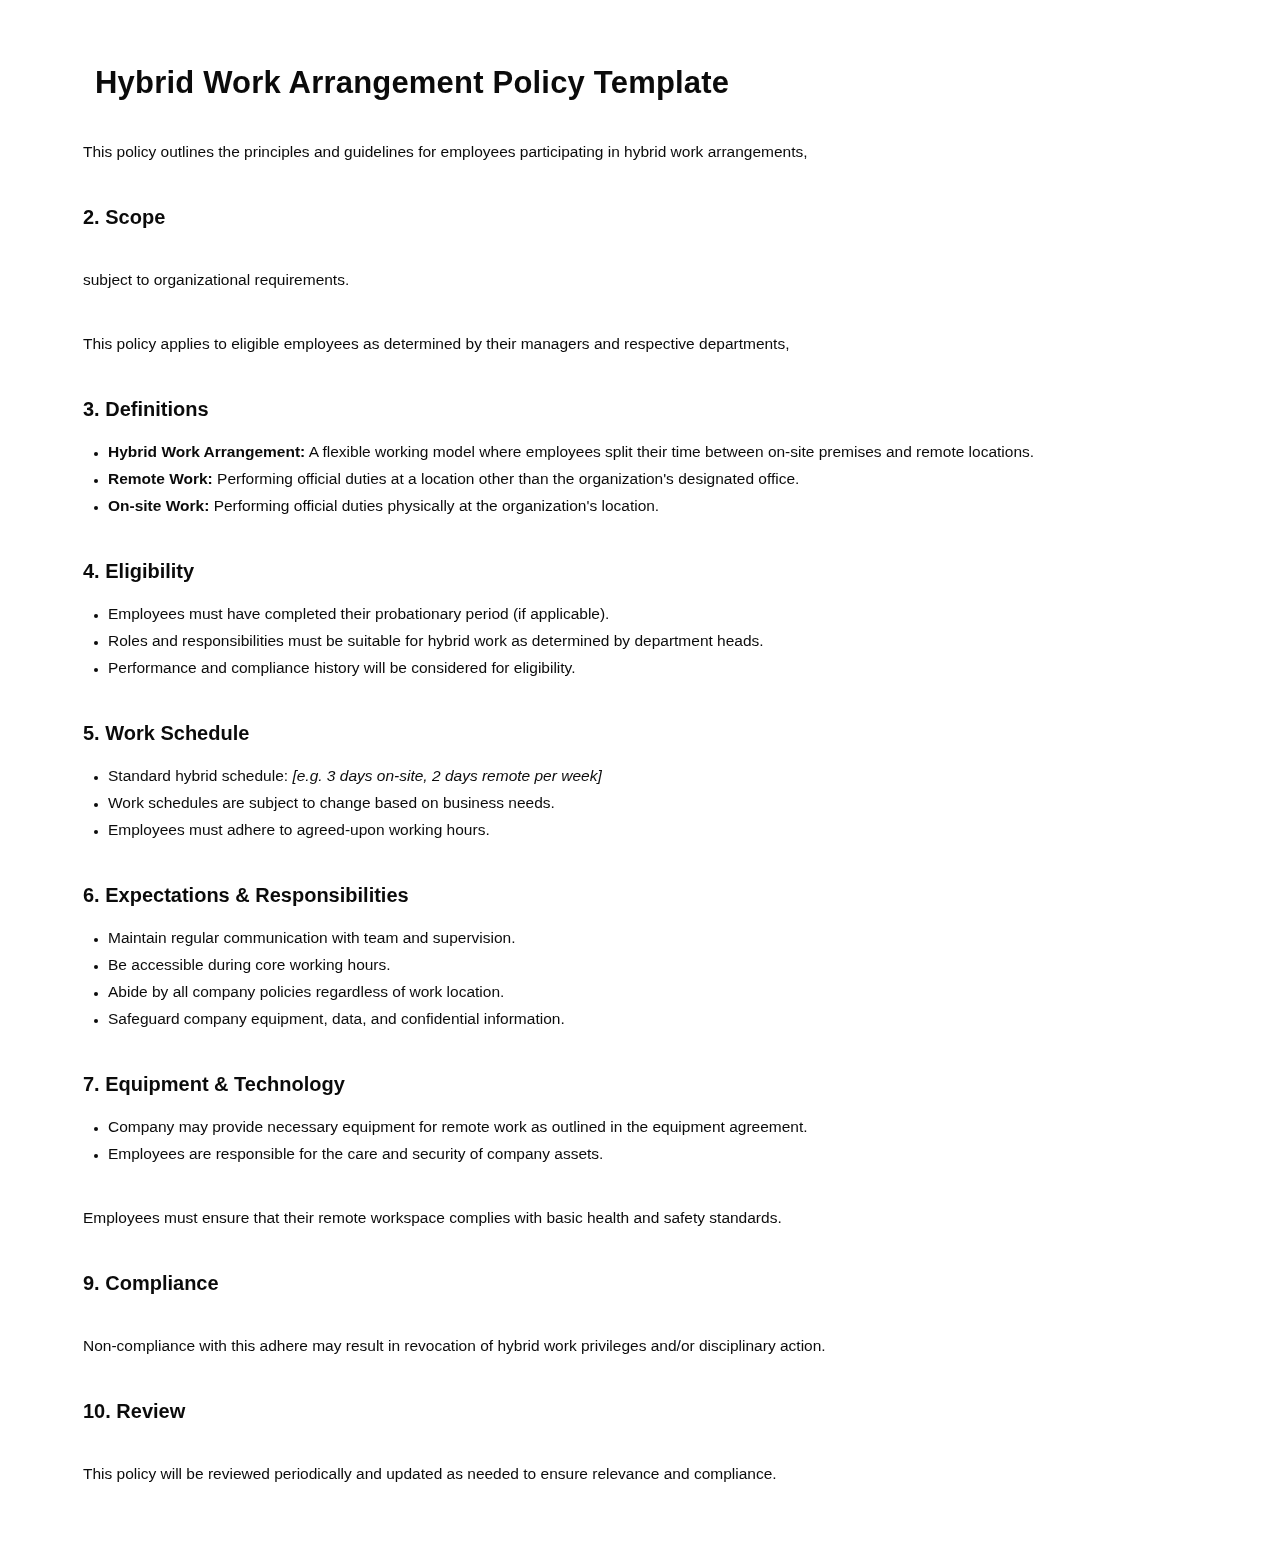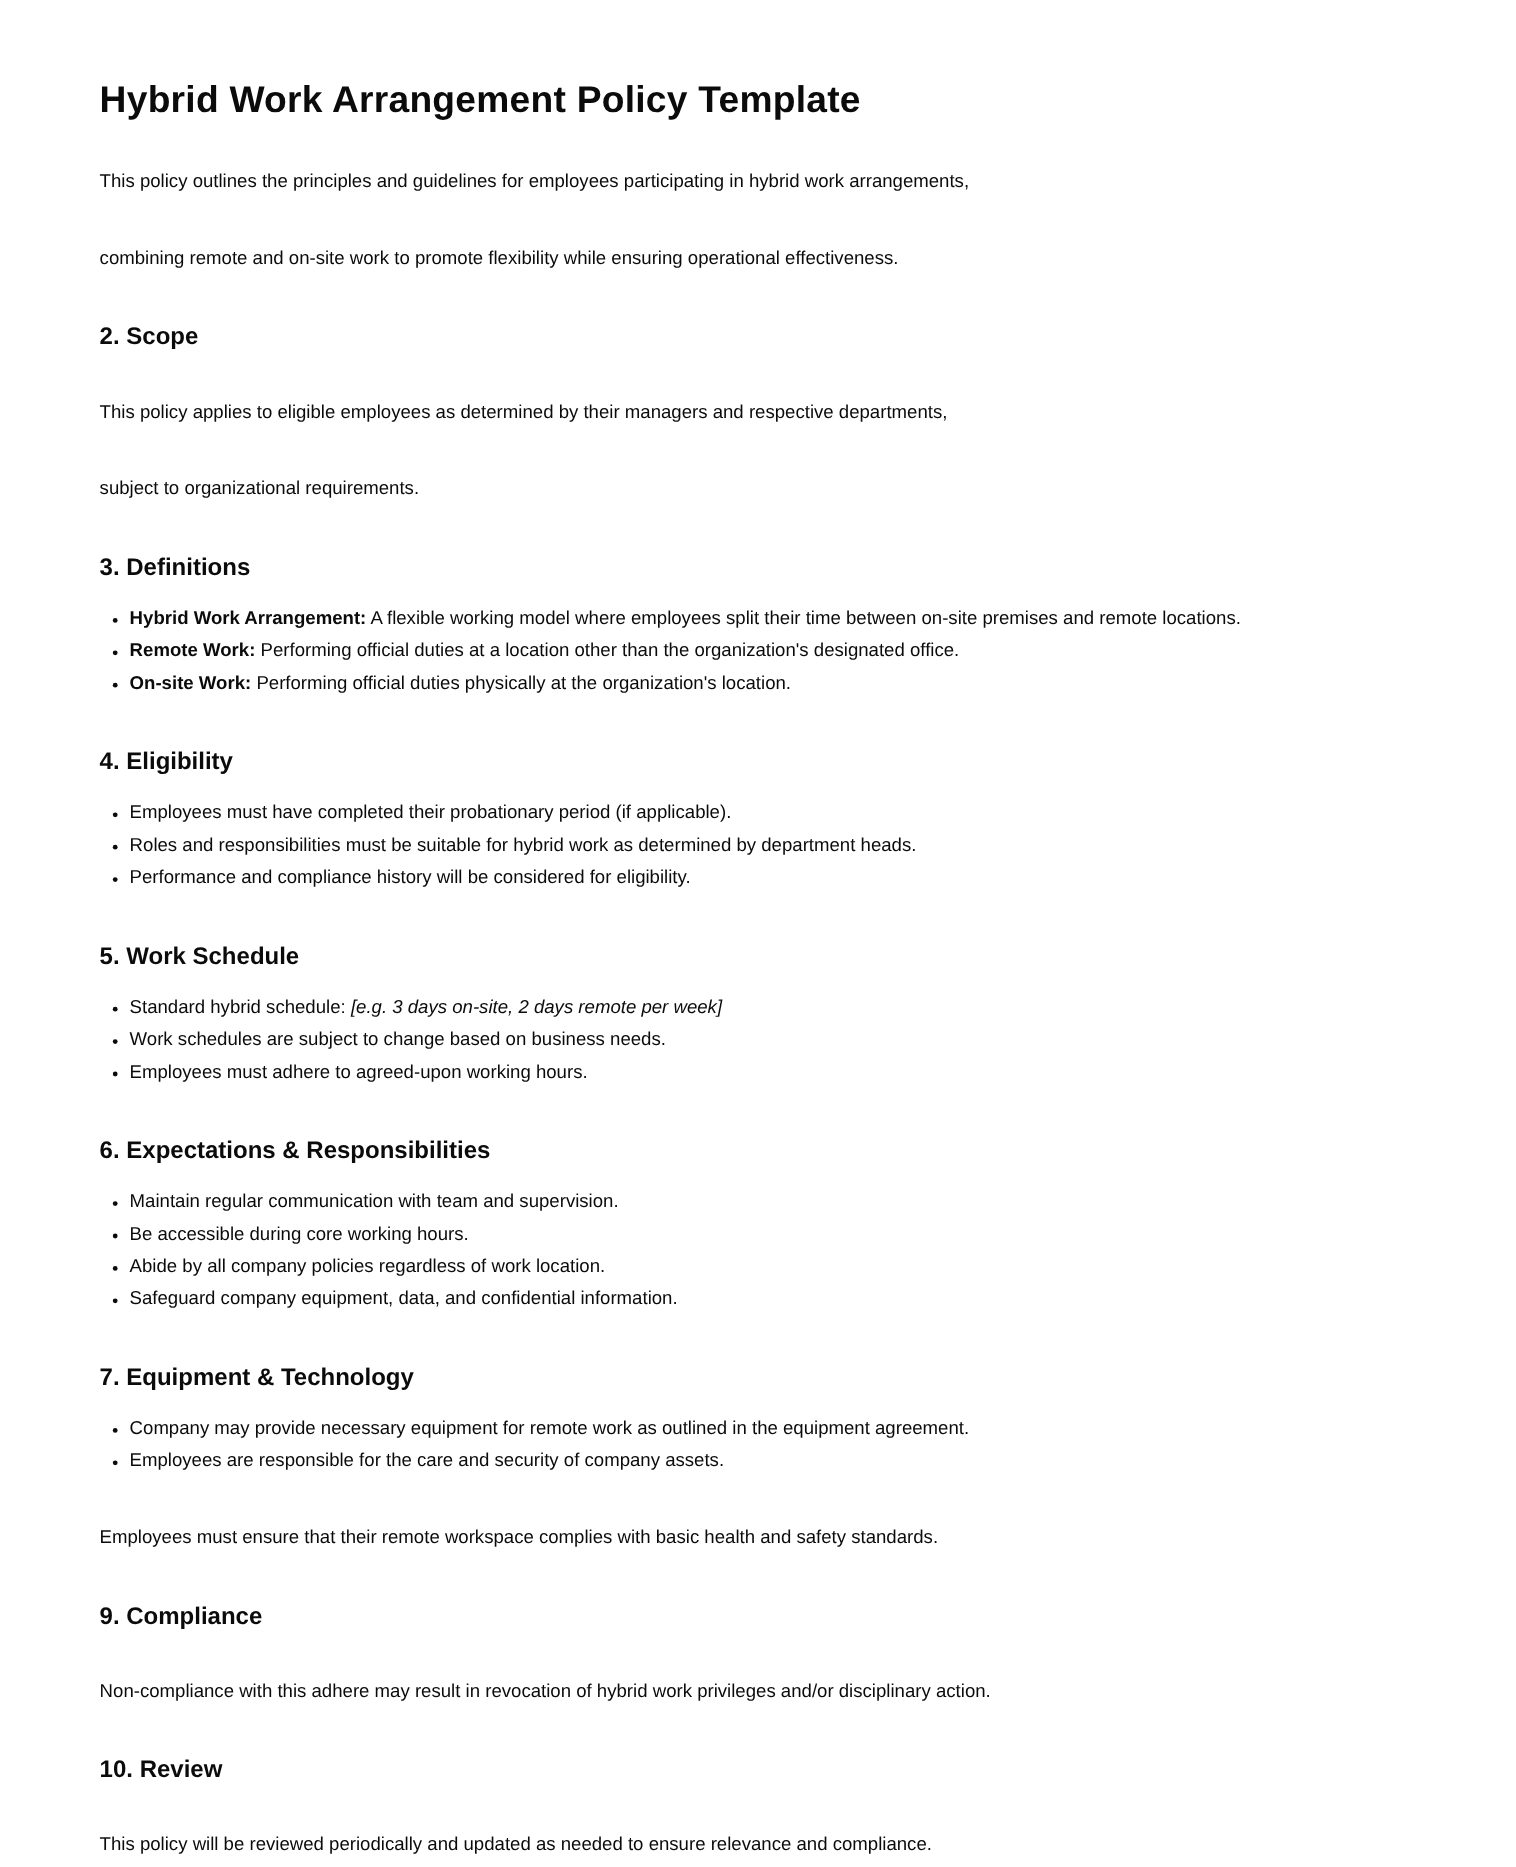--- a/index.html
+++ b/index.html
@@ -12,21 +12,21 @@
     min-height: 1556px;
     box-sizing: border-box;
     padding: 64px 60px 60px 83px;
     font-family: "Liberation Sans", sans-serif;
     color: #0b0b0b;
     -webkit-font-smoothing: antialiased;
   }
   h1.doc-title {
     font-size: 31px;
     font-weight: 700;
-    margin: 0 0 14px 0;
+    margin: 0 0 14px 12px;
     line-height: 1.2;
     letter-spacing: 0.2px;
   }
   h2.section-heading {
     font-size: 20px;
     font-weight: 700;
     margin: 40px 0 18px 0;
     line-height: 1.2;
   }
   p.body-paragraph {
@@ -55,26 +55,25 @@
   em.bullet-italic { font-style: italic; }
 </style>
 </head>
 <body>
 
 <main>
   <h1 class="doc-title">Hybrid Work Arrangement Policy Template</h1>
   <div id="doc-body">
       <p class="body-paragraph">
         <span class="line">This policy outlines the principles and guidelines for employees participating in hybrid work arrangements,</span>
-        <span class="line">combining remote and on-site work to promote flexibility while ensuring operational effectiveness.</span>
       </p>
       <h2 class="section-heading">2. Scope</h2>
       <p class="body-paragraph">
+        <span class="line">subject to organizational requirements.</span>
         <span class="line">This policy applies to eligible employees as determined by their managers and respective departments,</span>
-        <span class="line">subject to organizational requirements.</span>
       </p>
       <h2 class="section-heading">3. Definitions</h2>
       <ul class="bullet-list">
         <li><strong class="bullet-term">Hybrid Work Arrangement:</strong> <span>A flexible working model where employees split their time between on-site premises and remote locations.</span></li>
         <li><strong class="bullet-term">Remote Work:</strong> <span>Performing official duties at a location other than the organization's designated office.</span></li>
         <li><strong class="bullet-term">On-site Work:</strong> <span>Performing official duties physically at the organization's location.</span></li>
       </ul>
       <h2 class="section-heading">4. Eligibility</h2>
       <ul class="bullet-list">
         <li><span>Employees must have completed their probationary period (if applicable).</span></li>

